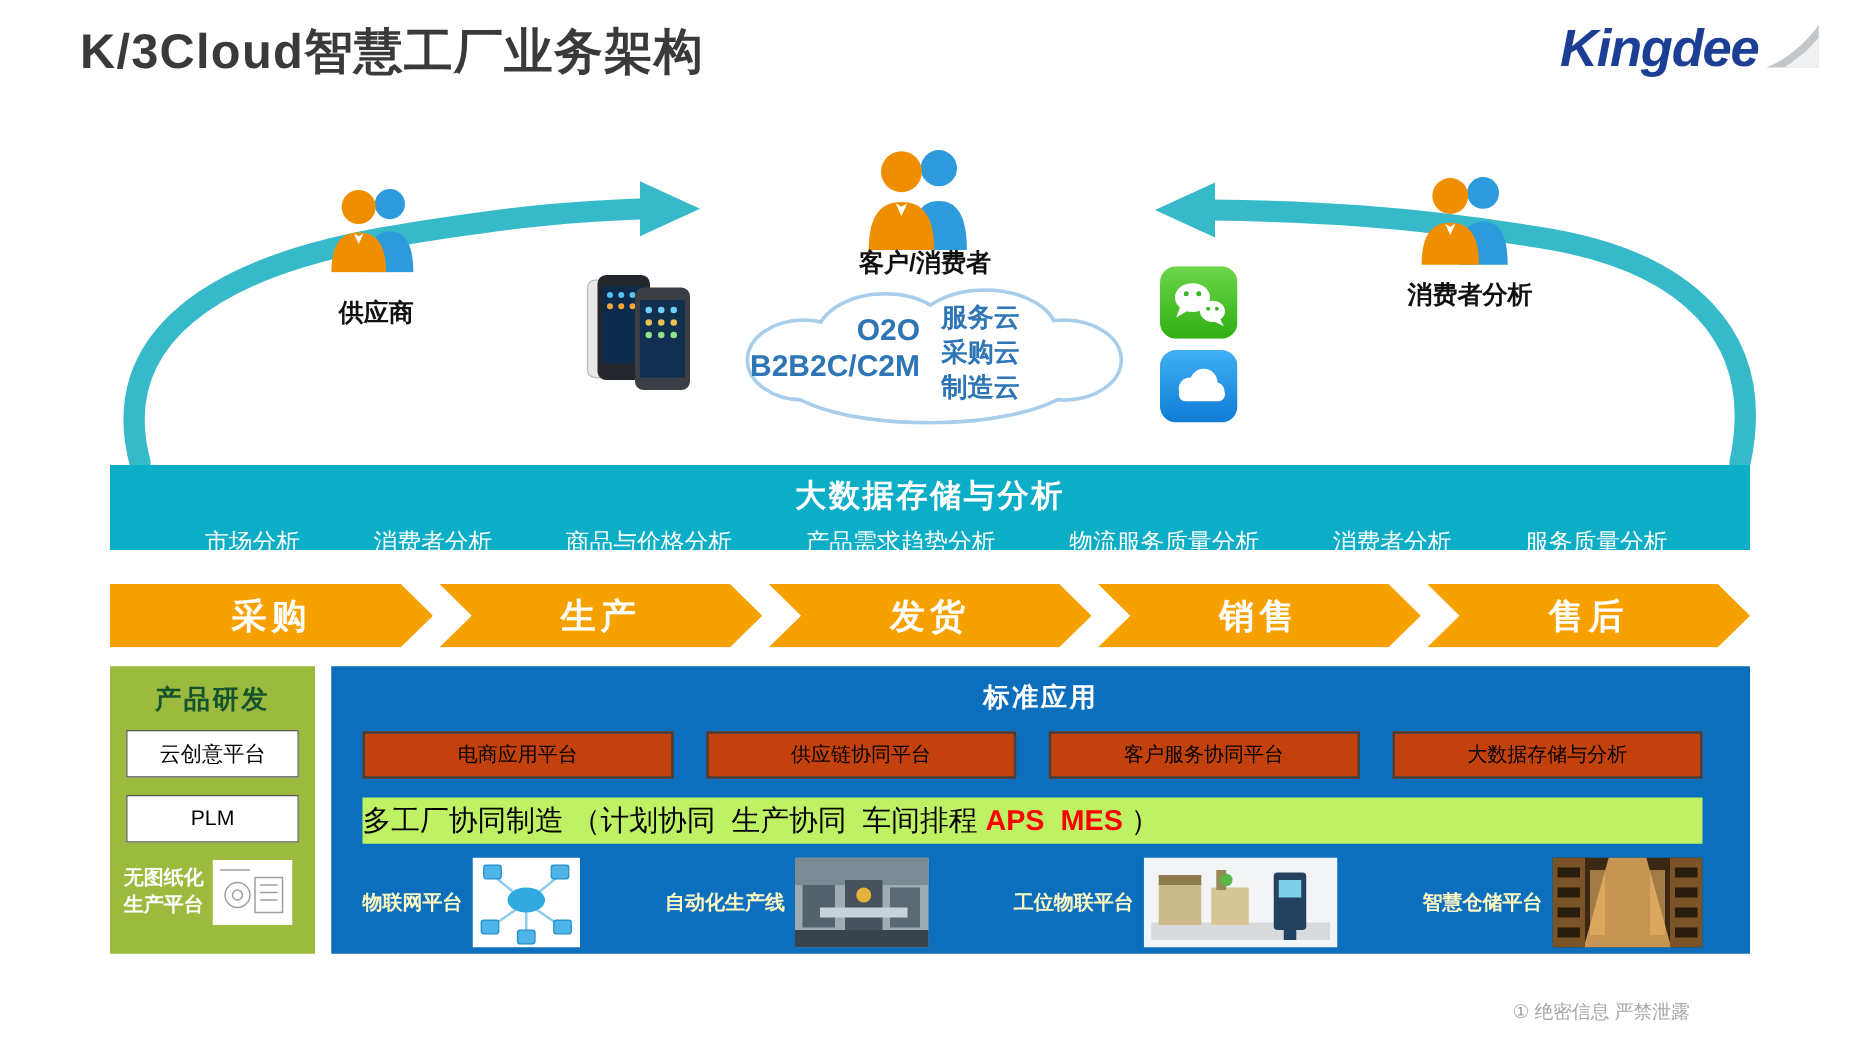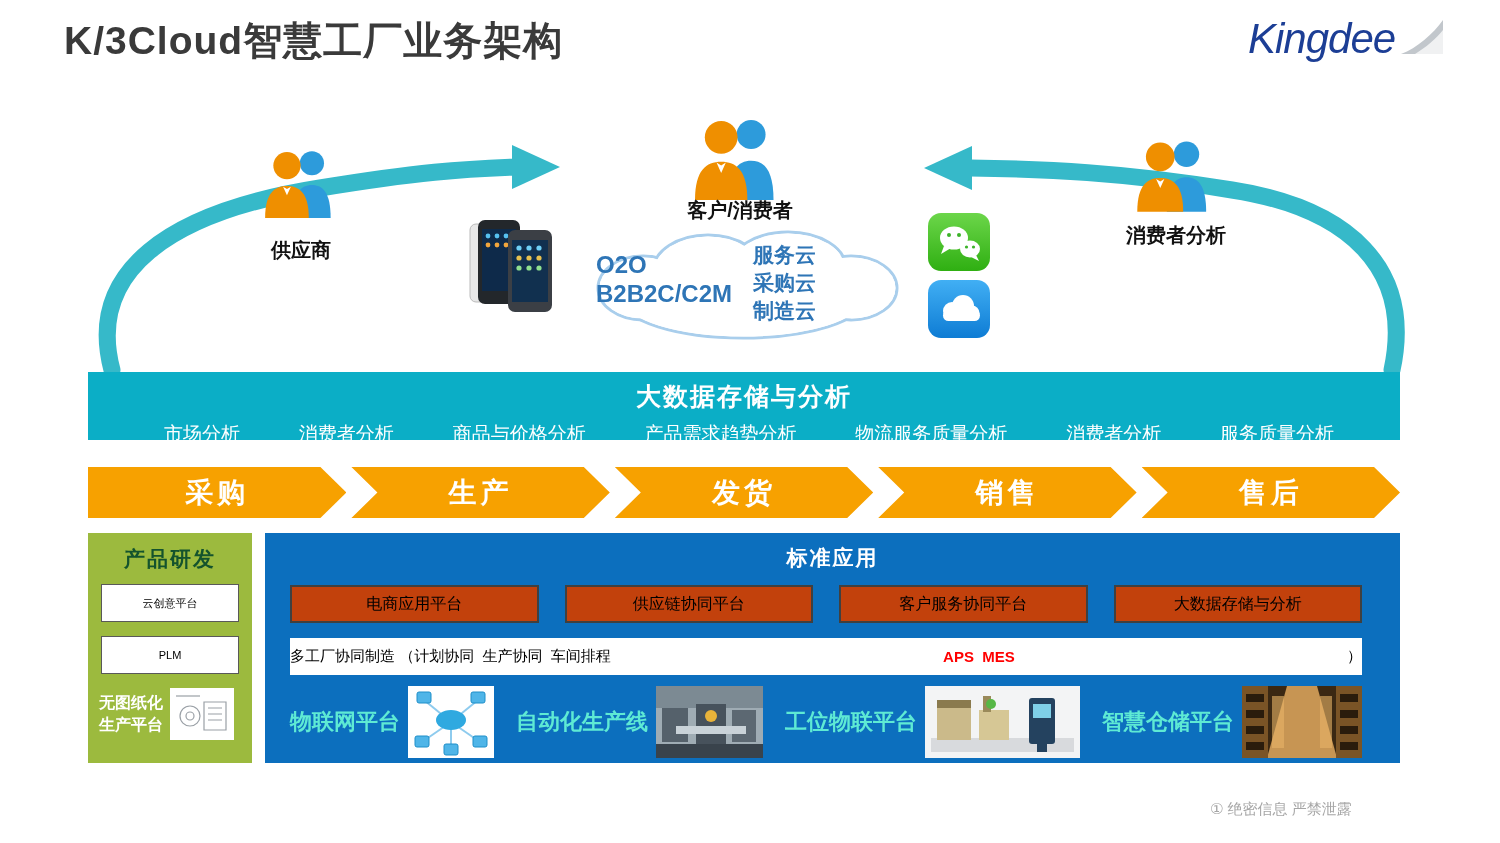--- a/index.html
+++ b/index.html
@@ -3,57 +3,57 @@
 <meta charset="utf-8">
 <style>
   *{margin:0;padding:0;box-sizing:border-box}
   html,body{background:#ffffff}
   body{font-family:"Liberation Sans","DejaVu Sans",sans-serif}
   .canvas{position:relative;width:1500px;height:843px;background:#fff;overflow:hidden}
   .abs{position:absolute}
 
   .page-title{left:64px;top:14px;font-size:39px;font-weight:bold;color:#3a3a3a;letter-spacing:1px}
   .logo{left:1248px;top:18px;display:flex;align-items:flex-start;gap:4px}
-  .logo-text{font-size:42px;font-weight:normal;font-style:italic;color:#1C3E95;letter-spacing:-1px;line-height:1}
+  .logo-text{font-size:42px;font-weight:bold;font-style:italic;color:#1C3E95;letter-spacing:-1px;line-height:1}
 
   .arrows-svg{left:0;top:0;width:1500px;height:843px;pointer-events:none}
 
   .people svg{width:100%;height:100%;display:block}
   .actor-label{font-size:20px;font-weight:bold;color:#111;text-align:center}
 
   .cloud-wrap{left:583px;top:226px;width:322px;height:118px}
   .cloud-wrap svg{width:100%;height:100%}
-  .cloud-left{left:596px;top:250px;width:140px;text-align:left;color:#2E75B6;font-size:24px;line-height:29px;font-weight:bold}
+  .cloud-left{left:596px;top:250px;width:140px;text-align:right;color:#2E75B6;font-size:24px;line-height:29px;font-weight:bold}
   .cloud-right{left:753px;top:241px;color:#2E75B6;font-size:21px;line-height:28px;font-weight:bold}
 
   .band{left:88px;top:372px;width:1312px;height:68px;background:#0BAEC6;color:#fff}
   .band-title{text-align:center;padding-top:8px;font-size:25px;font-weight:bold;letter-spacing:2px}
   .band-items{display:flex;justify-content:space-between;padding:8px 66px 0 76px;font-size:19px}
 
   .process{left:88px;top:467px;width:1312px;height:51px;display:flex;gap:5px}
   .stage{flex:1;background:#F7A100;color:#fff;font-size:28px;font-weight:bold;display:flex;align-items:center;justify-content:center;letter-spacing:4px;
          clip-path:polygon(0 0,calc(100% - 26px) 0,100% 50%,calc(100% - 26px) 100%,0 100%,26px 50%)}
   .stage:first-child{clip-path:polygon(0 0,calc(100% - 26px) 0,100% 50%,calc(100% - 26px) 100%,0 100%)}
 
   .rd{left:88px;top:533px;width:164px;height:230px;background:#9CBA3E}
   .rd-title{color:#14532d;font-size:21px;font-weight:bold;text-align:center;padding:12px 0 11px;letter-spacing:2px}
-  .rd-box{background:#fff;border:1px solid #595959;margin:0 13px 14px;height:38px;display:flex;align-items:center;justify-content:center;font-size:11px;color:#000}
+  .rd-box{background:#fff;border:1px solid #595959;margin:0 13px 14px;height:38px;display:flex;align-items:center;justify-content:center;font-size:17px;color:#000}
   .rd-foot{display:flex;align-items:center;gap:7px;margin:8px 8px 0 11px}
   .rd-foot-label{color:#fff;font-size:16px;line-height:1.35;font-weight:bold}
 
   .apps{left:265px;top:533px;width:1135px;height:230px;background:#0C6FBE}
   .apps-title{color:#fff;font-size:21px;font-weight:bold;text-align:center;padding-top:11px;letter-spacing:2px}
   .apps-row1{display:flex;gap:26px;margin:13px 38px 0 25px}
   .app-box{flex:1;background:#c2410c;border:2px solid #404040;height:38px;display:flex;align-items:center;justify-content:center;font-size:16px;color:#000}
-  .mf-bar{margin:15px 38px 0 25px;height:37px;background:#ffffff;display:flex;align-items:center;justify-content:space-between;font-size:15px;color:#000}
+  .mf-bar{margin:15px 38px 0 25px;height:37px;background:#bef264;display:flex;align-items:center;justify-content:flex-start;font-size:23px;color:#000}
   .mf-bar span{white-space:pre}
   .mf-red{color:#FF0000;font-weight:bold}
   .apps-row3{display:flex;align-items:center;justify-content:space-between;margin:11px 38px 0 25px}
   .plat{display:flex;align-items:center;gap:8px}
-  .plat-label{color:#5eead4;font-size:22px;font-weight:bold}
+  .plat-label{color:#fef9c3;font-size:16px;font-weight:bold}
   .plat-img{display:block}
 
   .footer-note{left:1210px;top:800px;font-size:15px;color:#A6A6A6}
 </style>
 </head>
 <body>
 
 <div class="canvas">
 
   <svg class="abs arrows-svg" viewBox="0 0 1500 843">

